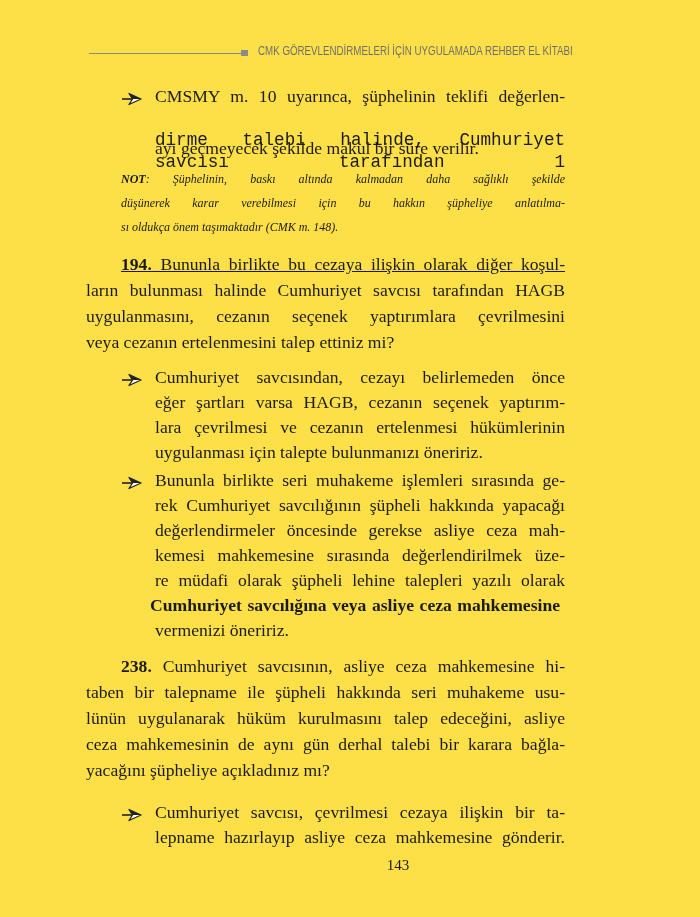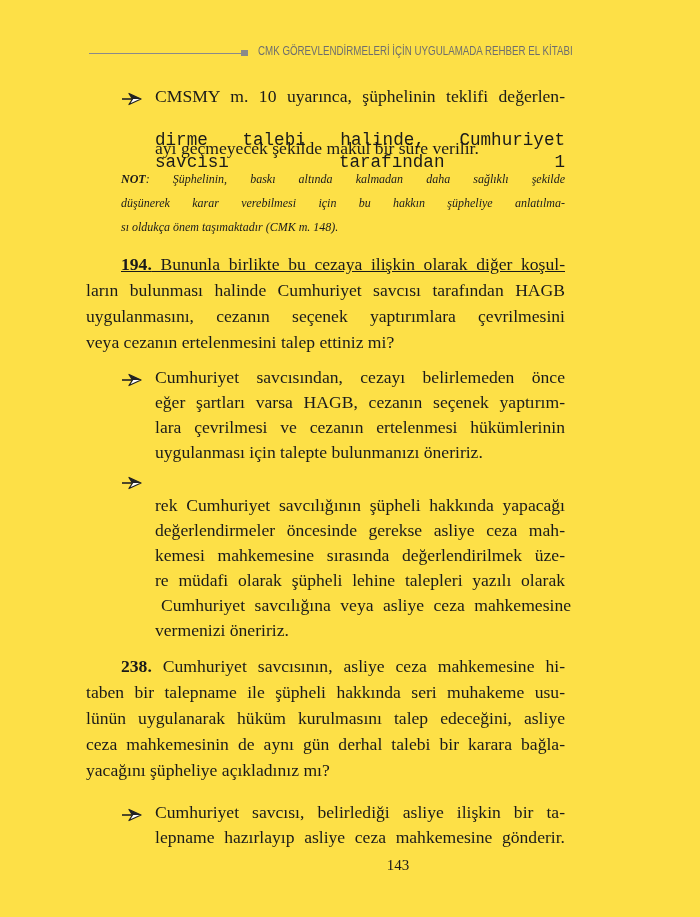--- a/index.html
+++ b/index.html
@@ -70,39 +70,40 @@
   <div class="line" style="left: 155px; top: 416px; width: 410px; white-space: normal; overflow: visible; height: 22px; line-height: 22px;">lara çevrilmesi ve cezanın ertelenmesi hükümlerinin</div>
   <div class="line last" style="left: 155px; top: 441px; width: 410px; white-space: normal; overflow: visible; height: 22px; line-height: 22px;">uygulanması için talepte bulunmanızı öneririz.</div>
 
   <div class="bullet" style="left:121px; top:476px;">
     <svg width="22" height="14" viewBox="0 0 22 14">
         <path d="M1 7 H13" stroke="#222" stroke-width="1.6"></path>
         <path d="M8 1.5 L20 7 L8 12.5 L11.5 7 Z" fill="#fff" stroke="#222" stroke-width="1.3" stroke-linejoin="round"></path>
         <path d="M8 1.5 L20 7 L11.5 7 Z" fill="#222"></path>
       </svg>
   </div>
+  <div class="line" style="left: 155px; top: 469px; width: 410px; white-space: normal; overflow: visible; height: 22px; line-height: 22px;">Bununla birlikte seri muhakeme işlemleri sırasında ge-</div>
   <div class="line" style="left: 155px; top: 494px; width: 410px; white-space: normal; overflow: visible; height: 22px; line-height: 22px;">rek Cumhuriyet savcılığının şüpheli hakkında yapacağı</div>
   <div class="line" style="left: 155px; top: 519px; width: 410px; white-space: normal; overflow: visible; height: 22px; line-height: 22px;">değerlendirmeler öncesinde gerekse asliye ceza mah-</div>
   <div class="line" style="left: 155px; top: 544px; width: 410px; white-space: normal; overflow: visible; height: 22px; line-height: 22px;">kemesi mahkemesine sırasında değerlendirilmek üze-</div>
   <div class="line" style="left: 155px; top: 569px; width: 410px; white-space: normal; overflow: visible; height: 22px; line-height: 22px;">re müdafi olarak şüpheli lehine talepleri yazılı olarak</div>
-  <div class="line" style="left: 161px; top: 594px; width: 410px; white-space: normal; overflow: visible; height: 22px; line-height: 22px;">Cumhuriyet savcılığına veya asliye ceza mahkemesine</div>
+  <div class="line" style="left: 150px; top: 594px; width: 410px; white-space: normal; overflow: visible; height: 22px; line-height: 22px; font-weight: bold;">Cumhuriyet savcılığına veya asliye ceza mahkemesine</div>
   <div class="line last" style="left: 155px; top: 619px; width: 410px; white-space: normal; overflow: visible; height: 22px; line-height: 22px;">vermenizi öneririz.</div>
 
   <div>
     <div class="line" style="left: 121px; top: 655px; width: 444px; white-space: normal; overflow: visible; height: 22px; line-height: 22px;"><span class="pnum">238.</span><span> Cumhuriyet savcısının, asliye ceza mahkemesine hi-</span></div>
     <div class="line" style="left: 86px; top: 681px; width: 479px; white-space: normal; overflow: visible; height: 22px; line-height: 22px;">taben bir talepname ile şüpheli hakkında seri muhakeme usu-</div>
     <div class="line" style="left: 86px; top: 707px; width: 479px; white-space: normal; overflow: visible; height: 22px; line-height: 22px;">lünün uygulanarak hüküm kurulmasını talep edeceğini, asliye</div>
     <div class="line" style="left: 86px; top: 733px; width: 479px; white-space: normal; overflow: visible; height: 22px; line-height: 22px;">ceza mahkemesinin de aynı gün derhal talebi bir karara bağla-</div>
     <div class="line last" style="left: 86px; top: 759px; width: 479px; white-space: normal; overflow: visible; height: 22px; line-height: 22px;">yacağını şüpheliye açıkladınız mı?</div>
   </div>
 
   <div class="bullet" style="left:121px; top:808px;">
     <svg width="22" height="14" viewBox="0 0 22 14">
         <path d="M1 7 H13" stroke="#222" stroke-width="1.6"></path>
         <path d="M8 1.5 L20 7 L8 12.5 L11.5 7 Z" fill="#fff" stroke="#222" stroke-width="1.3" stroke-linejoin="round"></path>
         <path d="M8 1.5 L20 7 L11.5 7 Z" fill="#222"></path>
       </svg>
   </div>
-  <div class="line" style="left: 155px; top: 801px; width: 410px; white-space: normal; overflow: visible; height: 22px; line-height: 22px;">Cumhuriyet savcısı, belirlediği asliye ilişkin bir ta-</div>
+  <div class="line" style="left: 155px; top: 801px; width: 410px; white-space: normal; overflow: visible; height: 22px; line-height: 22px;">Cumhuriyet savcısı, çevrilmesi cezaya ilişkin bir ta-</div>
   <div class="line" style="left: 155px; top: 826px; width: 410px; white-space: normal; overflow: visible; height: 22px; line-height: 22px;">lepname hazırlayıp asliye ceza mahkemesine gönderir.</div>
 
   <div class="pageno">143</div>
 </div>
 
 </body></html>

